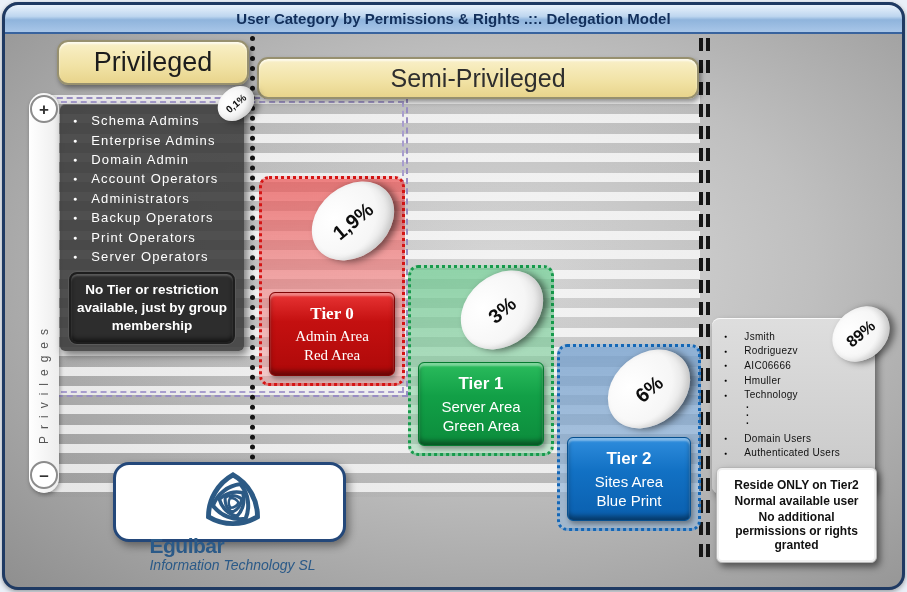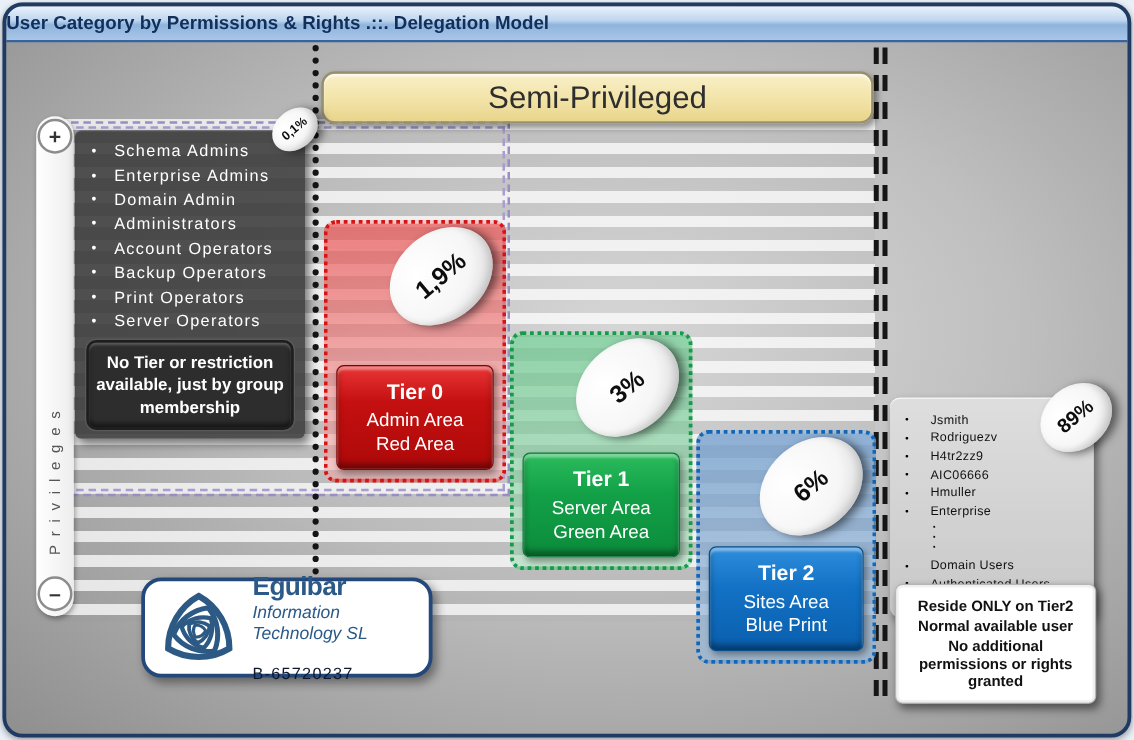--- a/index.html
+++ b/index.html
@@ -4,21 +4,21 @@
 <style>
   html,body{margin:0;padding:0;background:#EAF0F8;font-family:"Liberation Sans",sans-serif;}
   .stage{position:relative;width:907px;height:592px;overflow:hidden;}
   
   .frame-bg{position:absolute;left:2px;top:2px;right:2px;bottom:2px;border-radius:16px;
     background:radial-gradient(ellipse at 55% 45%, #DCDCDC 0%, #BFBFBF 45%, #8E8E8E 100%);}
   .frame-border{position:absolute;left:2px;top:2px;right:2px;bottom:2px;border:3px solid #1F3A63;
     border-radius:16px;pointer-events:none;z-index:60;box-shadow:0 2px 5px rgba(0,0,0,.35);}
   .titlebar{position:absolute;left:5px;top:5px;right:5px;height:27px;border-radius:12px 12px 0 0;
     background:linear-gradient(180deg,#E9F2FC 0%,#BED6EF 42%,#8FB4DC 55%,#A8C6E8 100%);
-    border-bottom:2px solid #38639E;display:flex;align-items:center;z-index:5;}
+    border-bottom:2px solid #38639E;display:flex;align-items:center;justify-content:center;z-index:5;}
   .titlebar .t{font-size:15px;font-weight:bold;color:#122F5B;}
   
   .stripes{position:absolute;left:38px;top:95px;width:662px;height:402px;z-index:1;
     background:repeating-linear-gradient(180deg, rgba(250,250,250,.78) 0px, rgba(250,250,250,.78) 9px,
     rgba(120,120,120,.06) 9px, rgba(120,120,120,.06) 19.4px);}
   
   .dotline{position:absolute;left:250px;top:36px;height:424px;width:0;border-left:5px dotted #141414;z-index:6;}
   .ddash{position:absolute;top:38px;height:522px;width:4px;z-index:6;
     background:repeating-linear-gradient(180deg,#161616 0px,#161616 13px,transparent 13px,transparent 22px);}
   .ddash.a{left:699px;} .ddash.b{left:706px;}
@@ -63,40 +63,40 @@
   .tier{position:absolute;border-radius:10px;z-index:8;}
   .tier0{left:259px;top:176px;width:140px;height:204px;border:3px dotted #D51515;
     background:linear-gradient(180deg, rgba(235,85,85,.72) 0%, rgba(246,165,165,.5) 100%);}
   .tier1{left:408px;top:265px;width:140px;height:185px;border:3px dotted #179A4C;
     background:linear-gradient(180deg, rgba(105,198,140,.72) 0%, rgba(155,216,175,.5) 100%);}
   .tier2{left:557px;top:344px;width:138px;height:181px;border:3px dotted #1467B6;
     background:linear-gradient(180deg, rgba(118,160,205,.8) 0%, rgba(150,185,220,.6) 100%);}
   .tier-inner{position:absolute;left:7px;right:7px;bottom:7px;height:82px;border-radius:6px;color:#FFFFFF;
     display:flex;flex-direction:column;align-items:center;justify-content:center;text-align:center;
     box-shadow:inset 0 3px 2px rgba(255,255,255,.4), inset 0 -4px 5px rgba(0,0,0,.4), 2px 3px 5px rgba(0,0,0,.35);}
-  .tier0 .tier-inner{background:linear-gradient(180deg,#E93535 0%,#C41010 35%,#AE0909 100%);border:1px solid #7E0505;}
+  .tier0 .tier-inner{background:linear-gradient(180deg,#E93535 0%,#C41010 35%,#AE0909 100%);border:1px solid #7E0505;font-family:Liberation Serif, serif;}
   .tier1 .tier-inner{background:linear-gradient(180deg,#2BBC5D 0%,#12A047 40%,#0C8C3C 100%);border:1px solid #067A30;}
   .tier2 .tier-inner{background:linear-gradient(180deg,#2F8DDD 0%,#1271C4 40%,#0A5FAE 100%);border:1px solid #07508F;}
   .tier-name{font-size:17px;font-weight:bold;margin-bottom:3px;}
   .tier-line{font-size:15px;line-height:19px;}
   
   .np-list{position:absolute;left:712px;top:318px;width:163px;height:176px;border-radius:8px;z-index:8;
     background:linear-gradient(180deg,#DEDEDE 0%,#C8C8C8 100%);box-shadow:3px 4px 7px rgba(0,0,0,.45), inset 0 1px 0 rgba(255,255,255,.8);}
   .np-list ul{list-style:none;margin:0;padding:0;}
   .np-list ul.users{margin-top:11px;}
   .np-list li{display:flex;align-items:center;height:14.6px;color:#111;font-size:10px;letter-spacing:.3px;}
   .np-list li::before{content:'●';font-size:5px;margin:0 17px 0 12px;color:#000;}
   .np-ellipsis{white-space:pre-line;font-size:10px;font-weight:bold;line-height:8px;margin:2px 0 3px 34px;color:#111;}
   .np-note{position:absolute;left:716px;top:467px;width:161px;height:96px;background:#FFFFFF;border:1px solid #B5B5B5;
     border-radius:6px;box-shadow:3px 4px 7px rgba(0,0,0,.5), inset 0 0 0 2px #F0F0F0;z-index:8;
     display:flex;flex-direction:column;justify-content:space-between;padding:10px 5px;box-sizing:border-box;
     font-size:12px;font-weight:bold;color:#111;text-align:center;line-height:14px;}
   
   .logo-box{position:absolute;left:113px;top:462px;width:233px;height:80px;background:#FFFFFF;border:3px solid #24487A;
-    border-radius:16px;box-shadow:3px 4px 8px rgba(0,0,0,.4);z-index:10;display:flex;align-items:center;box-sizing:border-box;}
+    border-radius:16px;box-shadow:3px 4px 8px rgba(0,0,0,.4);z-index:10;display:flex;align-items:center;box-sizing:border-box;flex-direction:column;}
   .logo-mark{width:74px;height:70px;margin-left:6px;flex:0 0 auto;}
   .logo-text{margin-left:6px;display:flex;flex-direction:column;}
   .logo-company{font-size:21px;font-weight:bold;color:#2B5A88;letter-spacing:-.5px;line-height:22px;}
   .logo-sub{font-size:14px;color:#2B5A88;line-height:17px;font-style:italic;}
   .logo-reg{font-size:13px;color:#0f172a;margin-top:16px;letter-spacing:1px;}
 </style>
 </head>
 <body>
 
 <div class="stage">
@@ -114,30 +114,31 @@
   <div class="dotline"></div>
   <div class="ddash a"></div>
   <div class="ddash b"></div>
 
   <div class="leftbar">
     <div class="pcircle plus">+</div>
     <div class="vlabel">Privileges</div>
     <div class="pcircle minus">–</div>
   </div>
 
+  <div class="cat tan privileged">Privileged</div>
   <div class="cat tan semi">Semi-Privileged</div>
 
   <div class="admin-panel">
     <ul>
 
     <li>Schema Admins</li>
         <li>Enterprise Admins</li>
         <li>Domain Admin</li>
+        <li>Account Operators</li>
         <li>Administrators</li>
-        <li>Account Operators</li>
         <li>Backup Operators</li>
         <li>Print Operators</li>
         <li>Server Operators</li>
       </ul>
     <div class="no-tier">No Tier or restriction available, just by group membership</div>
   </div>
   <div class="badge badge-01">0,1%</div>
 
   <div class="tier tier0">
     <div class="badge">1,9%</div>
@@ -164,24 +165,23 @@
       <div class="tier-line">Sites Area</div>
       <div class="tier-line">Blue Print</div>
     </div>
   </div>
 
   <div class="np-list">
     <ul class="users">
 
     <li>Jsmith</li>
         <li>Rodriguezv</li>
-        <li>H4tr2zz9</li>
         <li>AIC06666</li>
         <li>Hmuller</li>
-        <li>Enterprise</li>
+        <li>Technology</li>
       </ul>
     <div class="np-ellipsis">·
 ·
 ·</div>
     <ul>
 
     <li>Domain Users</li>
         <li>Authenticated Users</li>
       </ul>
   </div>

